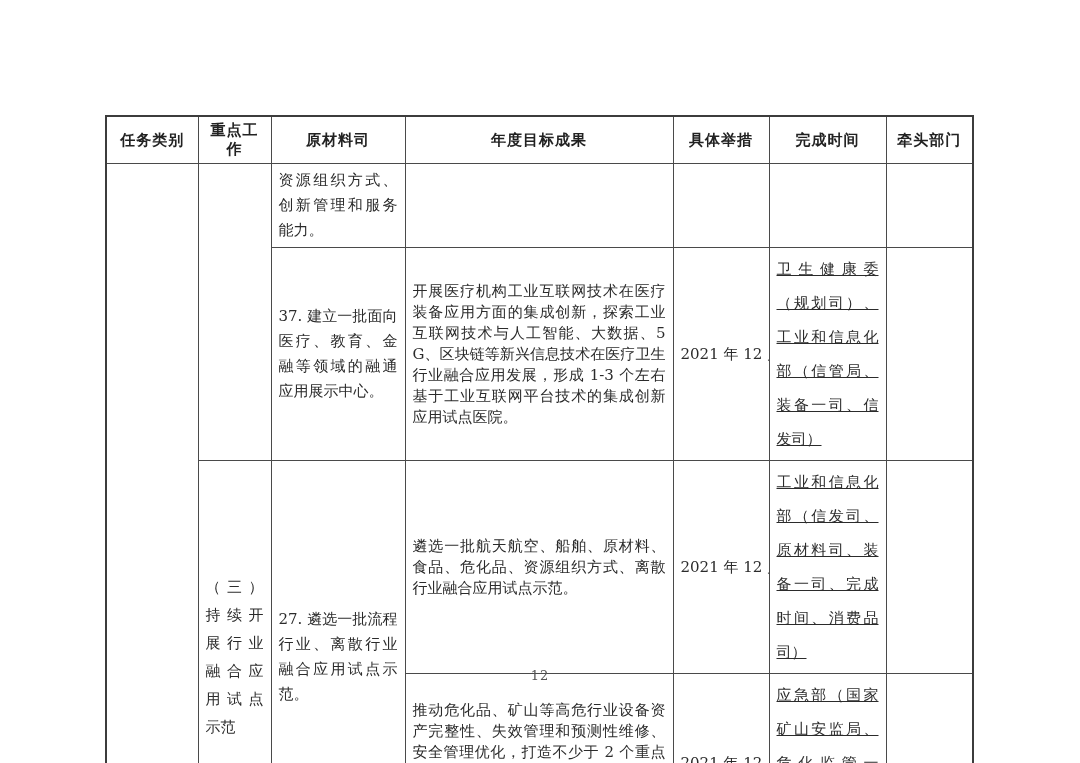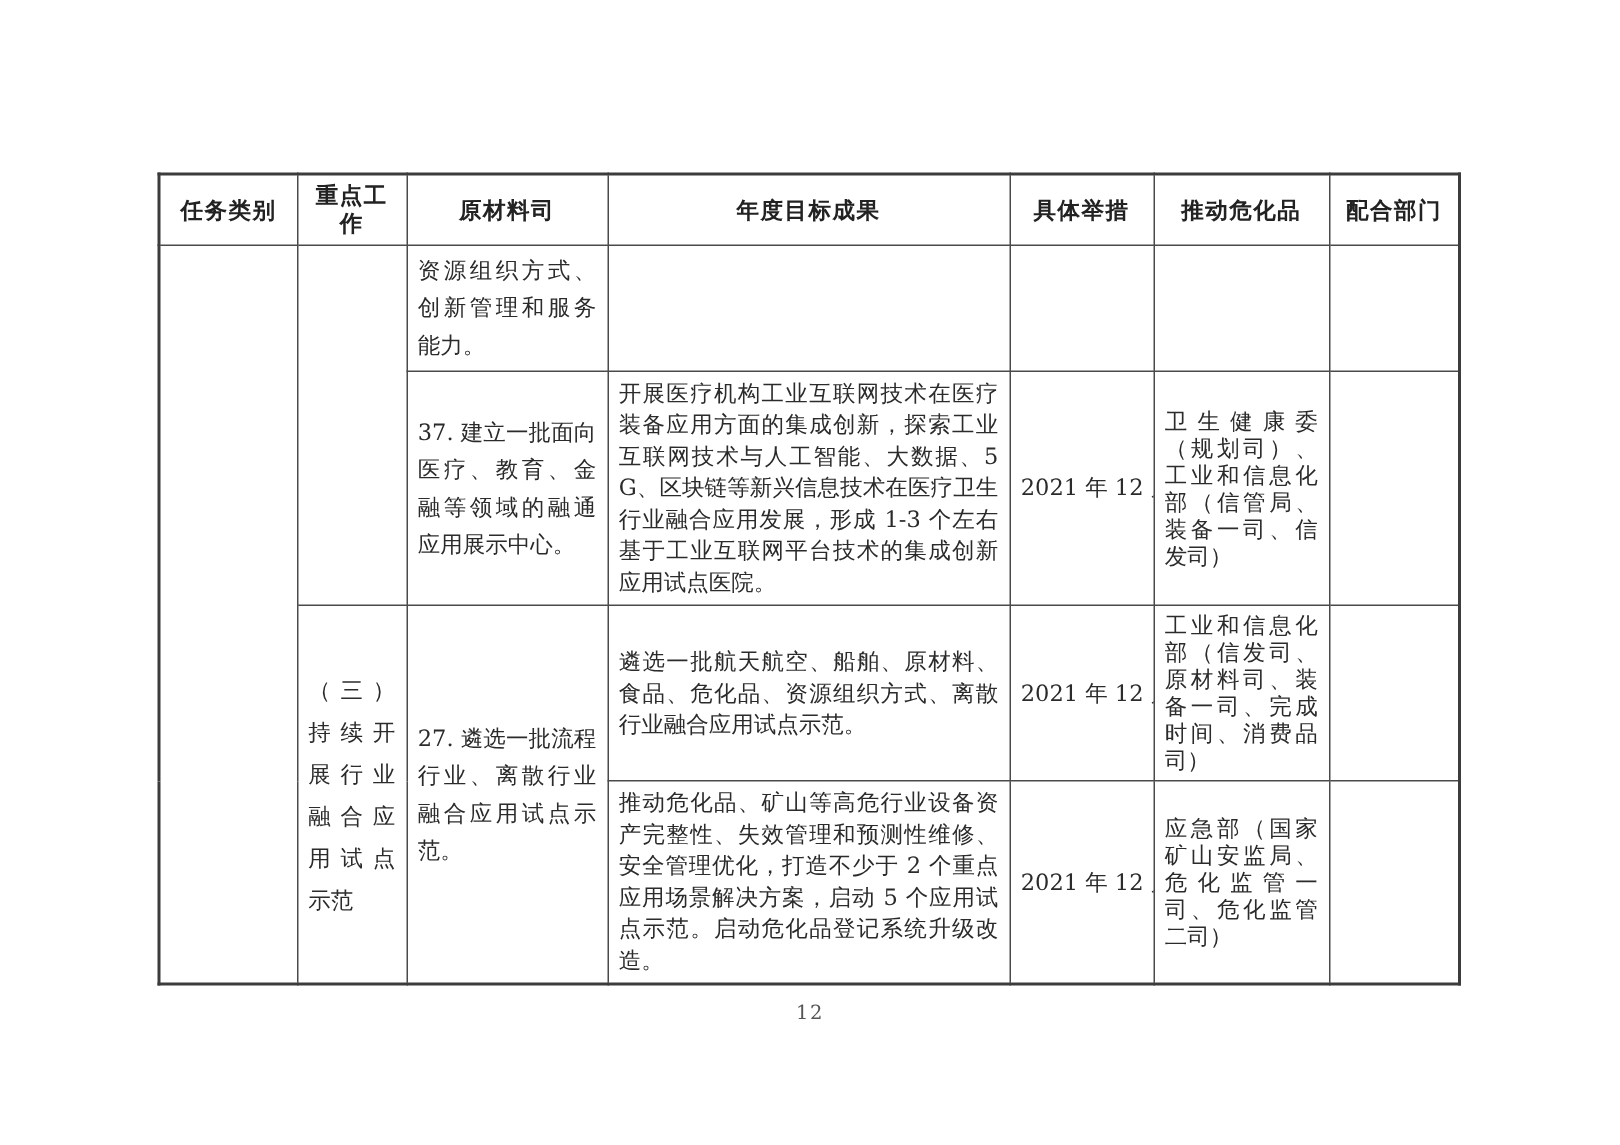--- a/index.html
+++ b/index.html
@@ -57,21 +57,21 @@
     line-height: 25px;
   }
   td.cell-top { vertical-align: top; }
   td.col-outcome { line-height: 21px; padding: 6px 9px; }
   td.col-keywork { line-height: 28px; padding: 4px 6px; }
   td.col-time {
     text-align: center;
     white-space: nowrap;
     font-size: 15px;
   }
-  td.col-lead { line-height: 18px; padding: 4px 8px; }
+  td.col-lead { line-height: 34px; padding: 4px 8px; text-decoration: underline; }
 
   .page-number {
     position: absolute;
     top: 668px;
     left: 0;
     width: 1080px;
     text-align: center;
     font-size: 13px;
     color: #555555;
     letter-spacing: 1px;
@@ -92,22 +92,22 @@
       <col style="width:117px">
       <col style="width:87px">
     </colgroup>
     <thead>
       <tr class="r-header">
         <th>任务类别</th>
         <th>重点工作</th>
         <th>原材料司</th>
         <th>年度目标成果</th>
         <th>具体举措</th>
-        <th>推动危化品</th>
-        <th>配合部门</th>
+        <th>完成时间</th>
+        <th>牵头部门</th>
       </tr>
     </thead>
     <tbody>
       <tr class="r1">
         <td rowspan="4"></td>
         <td rowspan="2"></td>
         <td class="cell-text cell-top">资源组织方式、创新管理和服务能力。</td>
         <td></td>
         <td></td>
         <td></td>

